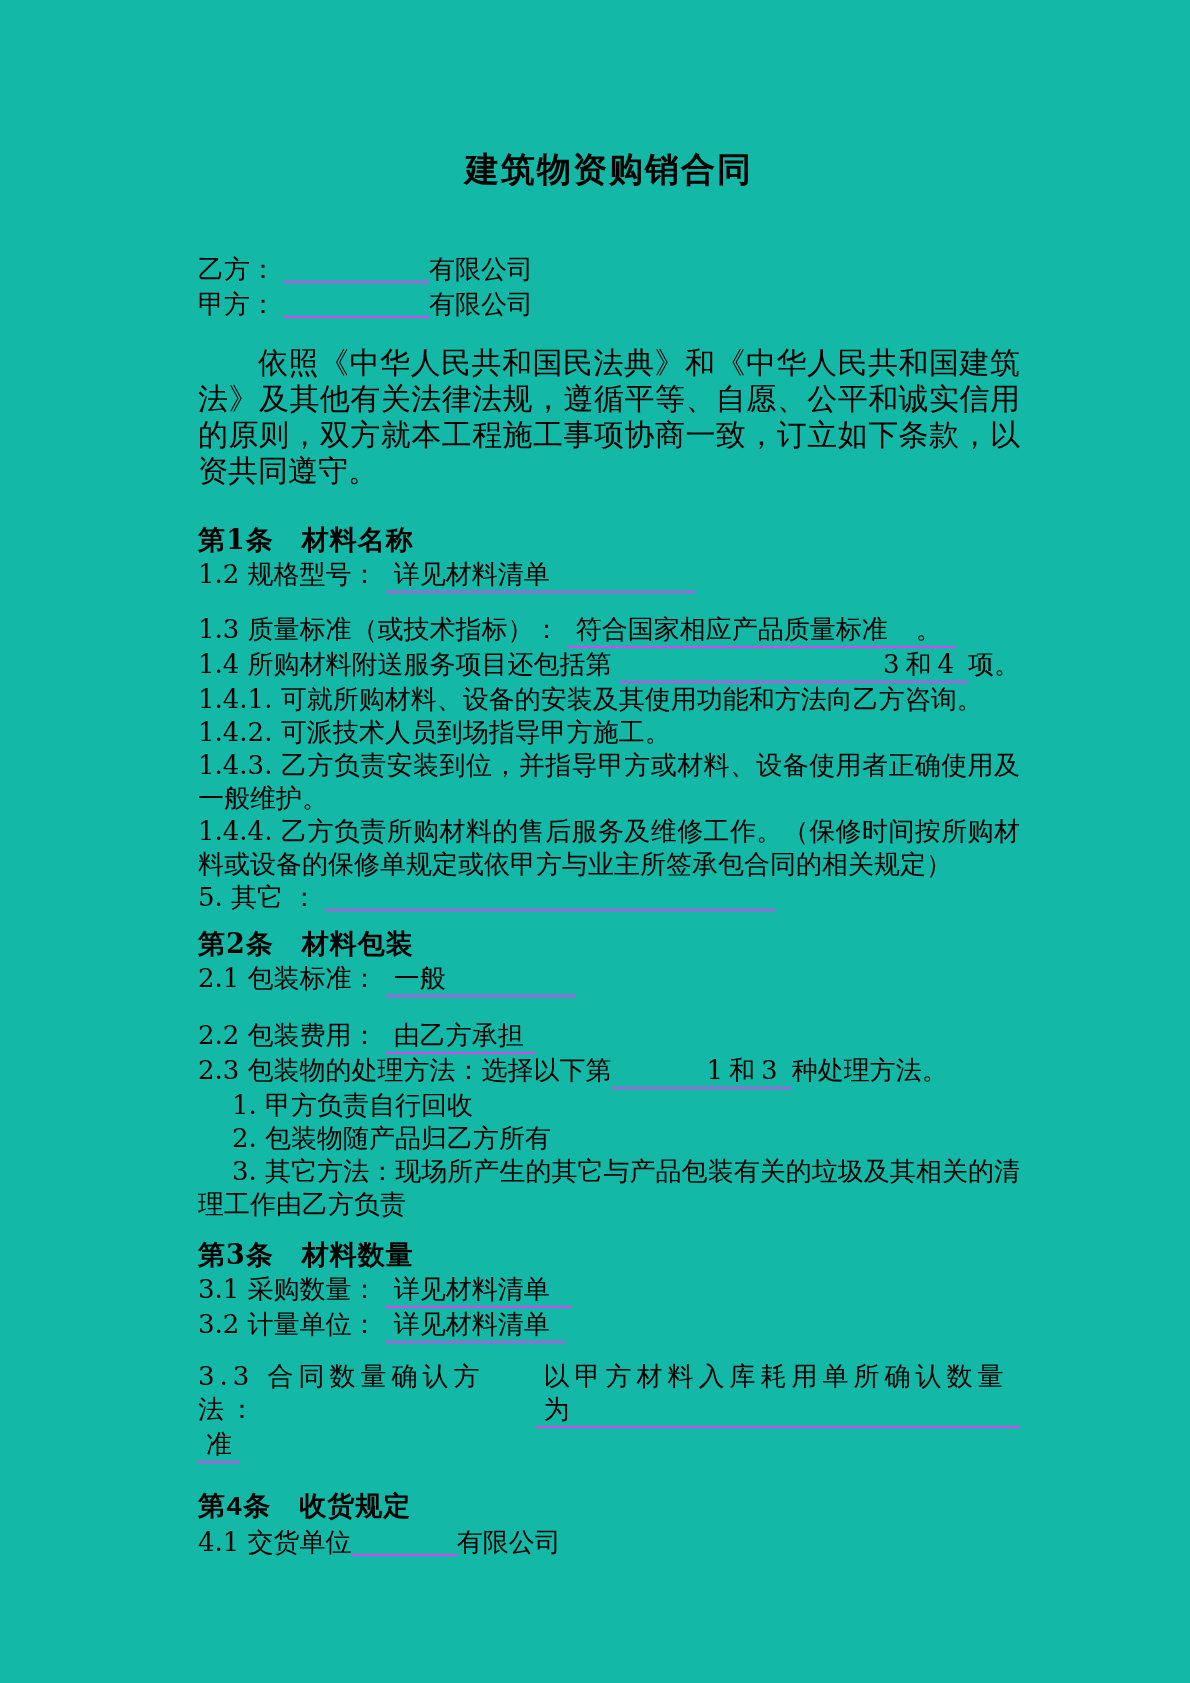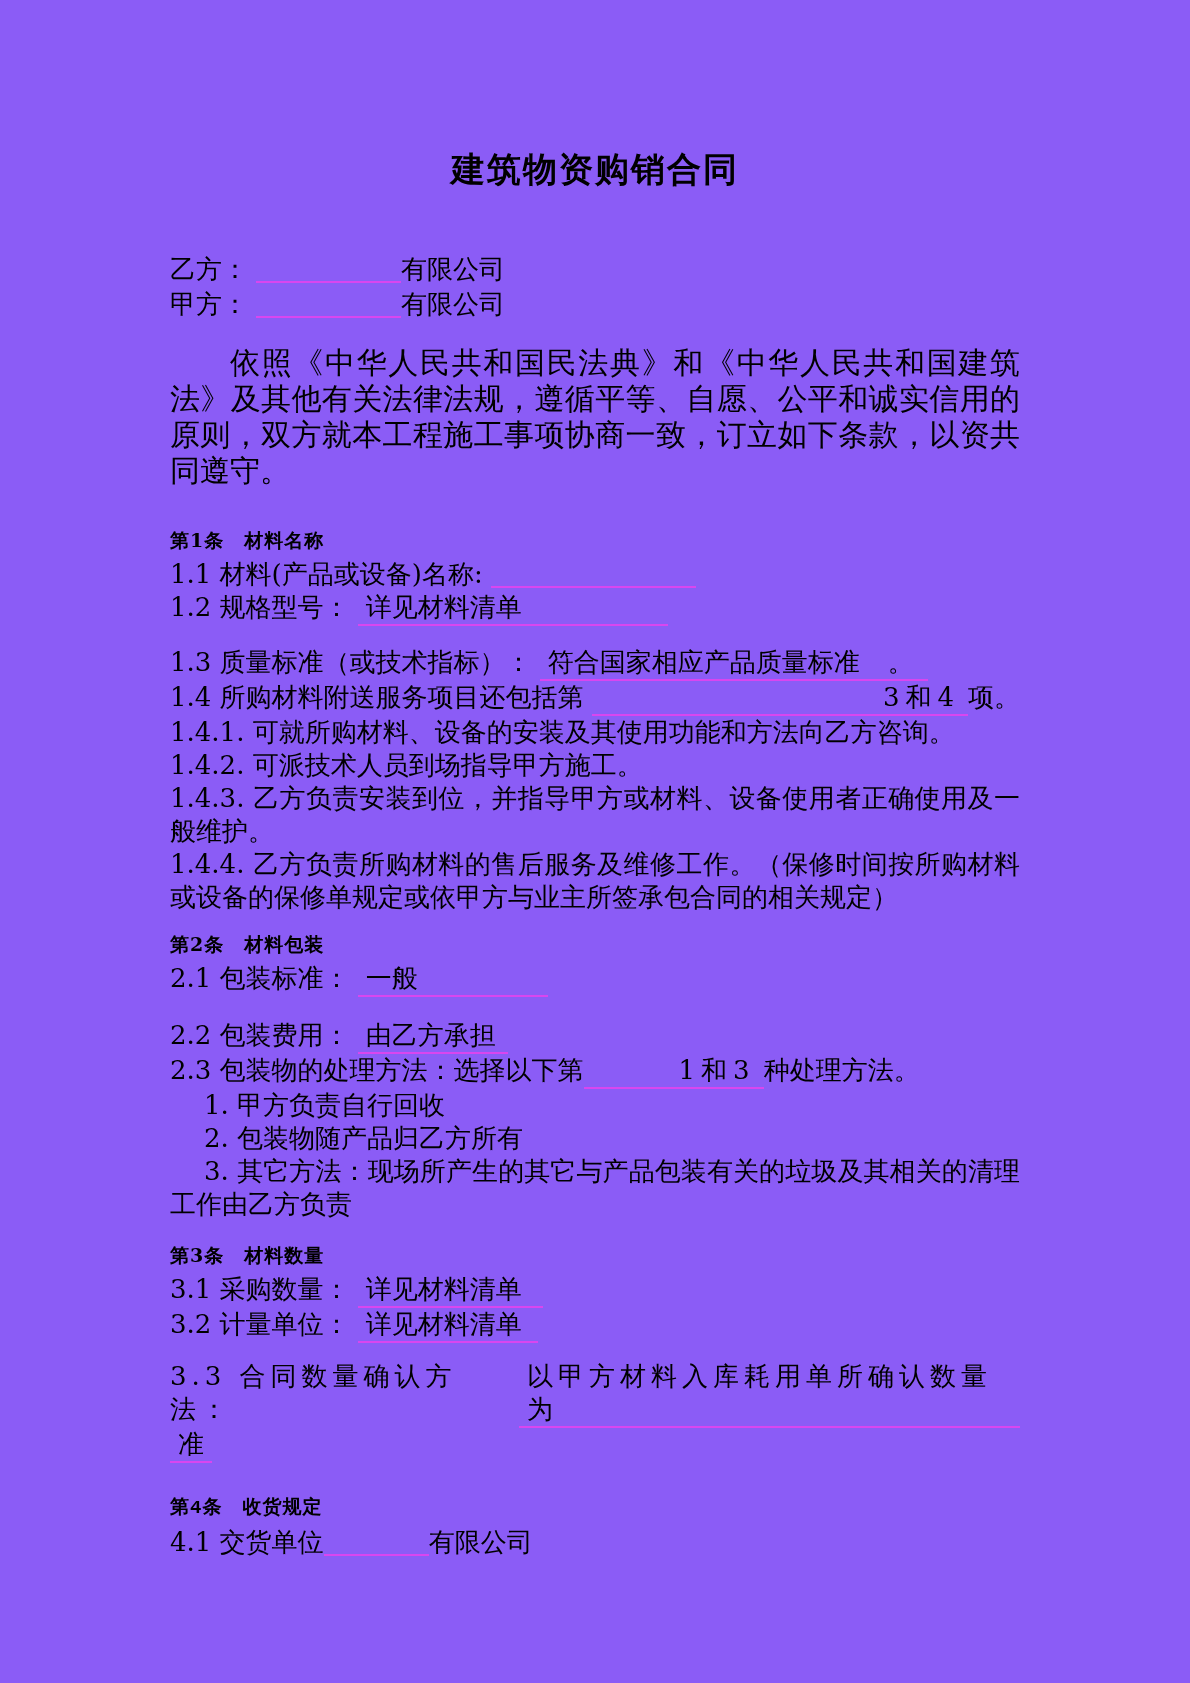--- a/index.html
+++ b/index.html
@@ -6,22 +6,23 @@
   html,body { background:#ffffff; }
   body {
     font-family:"DejaVu Serif","Liberation Serif",serif;
     color:#000000;
     -webkit-font-smoothing:antialiased;
   }
   .page {
     position:relative;
     width:1190px;
     height:1683px;
-    background:#8b5cf6;
+    background:#14b8a6;
     overflow:hidden;
+    padding-left:28px;
   }
   .content { padding:0 170px; }
 
   .doc-title {
     margin-top:145px;
     font-size:34px;
     font-weight:bold;
     line-height:48px;
     text-align:center;
     letter-spacing:2px;
@@ -32,21 +33,21 @@
 
   .intro {
     margin-top:23px;
     font-size:30px;
     line-height:36px;
     text-indent:2em;
     text-align:justify;
   }
 
   .sec-heading {
-    font-size:19px;
+    font-size:27px;
     font-weight:bold;
     line-height:36px;
     letter-spacing:1px;
   }
 
   .line { font-size:26px; line-height:33px; }
   .just  { text-align:justify; }
   .ind   { text-indent:34px; }
 
   .mt12 { margin-top:12px; }
@@ -98,32 +99,32 @@
     <h1 class="doc-title">建筑物资购销合同</h1>
 
     <div class="party-block">
       <p class="party-line"><span>乙方：</span><span class="u empty w-party"></span><span>有限公司</span></p>
       <p class="party-line"><span>甲方：</span><span class="u empty w-party"></span><span>有限公司</span></p>
     </div>
 
     <p class="intro">依照《中华人民共和国民法典》和《中华人民共和国建筑法》及其他有关法律法规，遵循平等、自愿、公平和诚实信用的原则，双方就本工程施工事项协商一致，订立如下条款，以资共同遵守。</p>
 
     <h2 class="sec-heading mt33">第1条　材料名称</h2>
-    <p class="line"><span>1.1 材料(产品或设备)名称:</span><span class="u empty w-11"></span></p>
     <p class="line"><span>1.2 规格型号：</span><span class="u w-12">详见材料清单</span></p>
     <p class="line mt20"><span>1.3 质量标准（或技术指标）：</span><span class="u w-13"><span>符合国家相应产品质量标准</span><span class="tail-period">。</span></span></p>
     <p class="line flexline">
         <span>1.4 所购材料附送服务项目还包括第</span>
         <span class="u grow u-center ls6">3和4</span>
         <span>项。</span>
       </p>
     <p class="line just">1.4.1. 可就所购材料、设备的安装及其使用功能和方法向乙方咨询。</p>
     <p class="line just">1.4.2. 可派技术人员到场指导甲方施工。</p>
     <p class="line just">1.4.3. 乙方负责安装到位，并指导甲方或材料、设备使用者正确使用及一般维护。</p>
     <p class="line just">1.4.4. 乙方负责所购材料的售后服务及维修工作。（保修时间按所购材料或设备的保修单规定或依甲方与业主所签承包合同的相关规定）</p>
+    <p class="line"><span>5. 其它 ：</span><span class="u empty w-5"></span></p>
 
     <h2 class="sec-heading mt12">第2条　材料包装</h2>
     <p class="line"><span>2.1 包装标准：</span><span class="u w-21">一般</span></p>
     <p class="line mt22"><span>2.2 包装费用：</span><span class="u w-22">由乙方承担</span></p>
     <p class="line"><span>2.3 包装物的处理方法：选择以下第</span><span class="u ml0 w-23 u-center ls6">1和3</span><span>种处理方法。</span></p>
     <p class="line ind">1. 甲方负责自行回收</p>
     <p class="line ind">2. 包装物随产品归乙方所有</p>
     <p class="line ind just">3. 其它方法：现场所产生的其它与产品包装有关的垃圾及其相关的清理工作由乙方负责</p>
 
     <h2 class="sec-heading mt16">第3条　材料数量</h2>

